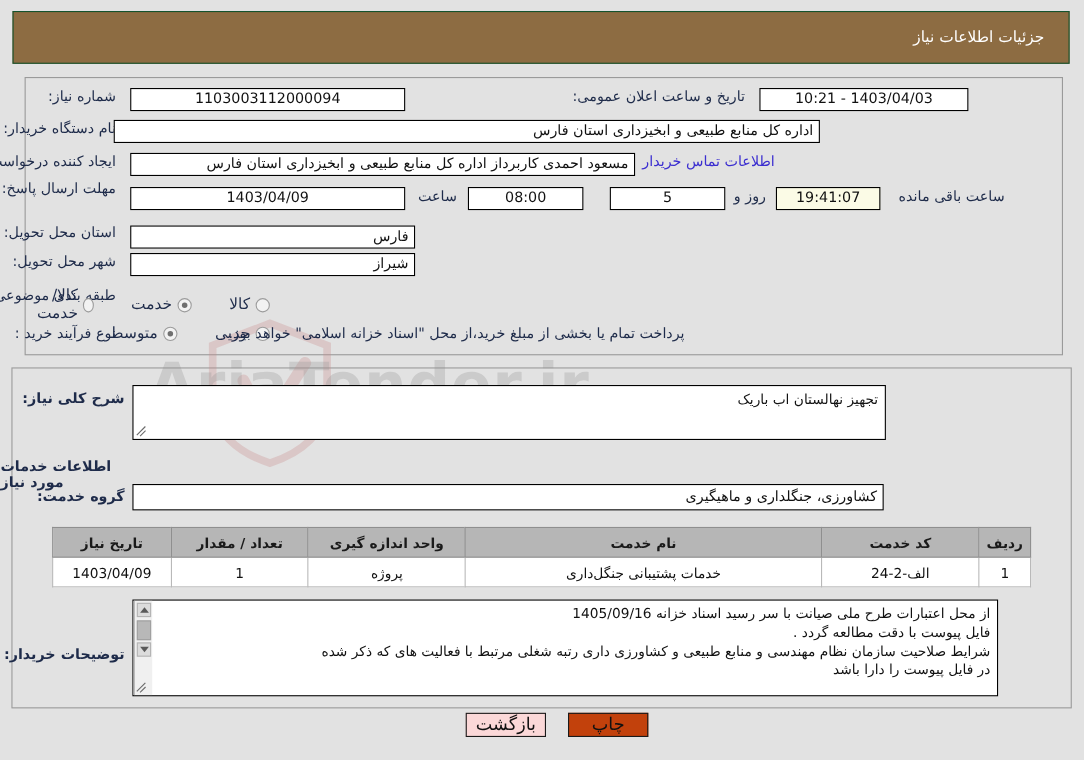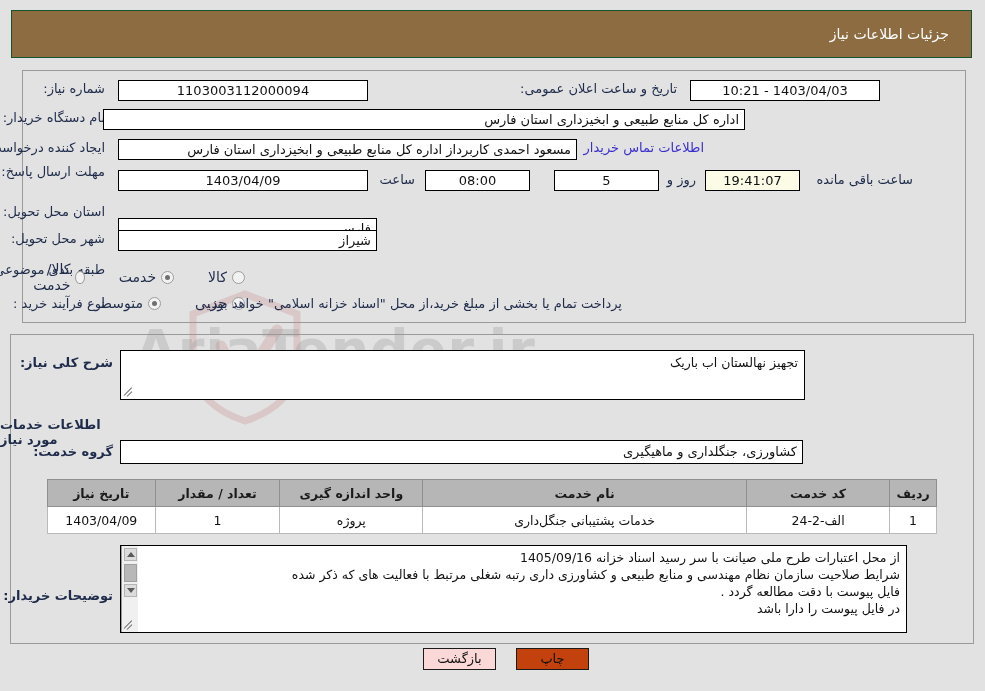--- a/index.html
+++ b/index.html
@@ -241,21 +241,21 @@
     white-space: nowrap;
   }
 
   
   .btn {
     position: absolute;
     box-sizing: border-box;
     border: 1px solid #1a1a1a;
     height: 22px;
     line-height: 20px;
-    font-size: 13px;
+    font-size: 16px;
     text-align: center;
     color: #111;
     cursor: pointer;
     font-family: "DejaVu Sans", "Liberation Sans", sans-serif;
   }
   #btn-print  { top: 648px; left: 516px; width: 73px; background: #c2410c; }
   #btn-back   { top: 648px; left: 423px; width: 73px; background: #fbd8d8; }
 </style>
 </head>
 <body>
@@ -302,21 +302,21 @@
 <span class="lbl" style="position:absolute; top:172px; right:570px; z-index:6;">ساعت</span>
 <div class="fld" style="position:absolute; top:170px; right:455px; width:105px; z-index:6;">08:00</div>
 <div class="fld" style="position:absolute; top:170px; right:326px; width:105px; z-index:6;">5</div>
 <span class="lbl" style="position:absolute; top:172px; right:289px; z-index:6;">روز و</span>
 <div class="fld highlight" style="position:absolute; top:170px; right:185px; width:95px; z-index:6;">19:41:07</div>
 <span class="lbl" style="position:absolute; top:172px; right:72px; z-index:6;">ساعت باقی مانده</span>
 
 <div class="frow" style="top:204px; right:880px; z-index:6;">
   <span class="lbl">استان محل تحویل:</span>
 </div>
-<div class="fld right" style="position:absolute; top:218px; right:608px; width:259px; z-index:6;">فارس</div>
+<div class="fld right" style="position:absolute; top:205px; right:608px; width:259px; z-index:6;">فارس</div>
 
 <div class="frow" style="top:231px; right:880px; z-index:6;">
   <span class="lbl">شهر محل تحویل:</span>
 </div>
 <div class="fld right" style="position:absolute; top:230px; right:608px; width:259px; z-index:6;">شیراز</div>
 
 <div class="frow" style="top:262px; right:880px; z-index:6;">
   <span class="lbl">طبقه بندی موضوعی:</span>
 </div>
 <div class="radio-group" style="position:absolute; top:261px; right:740px; z-index:6;">
@@ -384,22 +384,22 @@
       <td>پروژه</td>
       <td>1</td>
       <td>1403/04/09</td>
     </tr>
   </tbody>
 </table>
 
 <span class="lbl bold" style="position:absolute; top:588px; right:872px; z-index:6;">توضیحات خریدار:</span>
 <div class="ta" style="position:absolute; top:545px; right:78px; width:787px; height:88px; z-index:6;">
   <div>از محل اعتبارات طرح ملی صیانت با سر رسید اسناد خزانه 1405/09/16</div>
+  <div>فایل پیوست با دقت مطالعه گردد .</div>
   <div>شرایط صلاحیت سازمان نظام مهندسی و منابع طبیعی و کشاورزی داری رتبه شغلی مرتبط با فعالیت های که ذکر شده</div>
-  <div>فایل پیوست با دقت مطالعه گردد .</div>
   <div>در فایل پیوست را دارا باشد</div>
   <div class="sbar">
     <div class="arrow up"></div>
     <div class="thumb"></div>
     <div class="arrow down"></div>
   </div>
   <span class="grip">
       <i></i>
       <i></i>
     </span>

